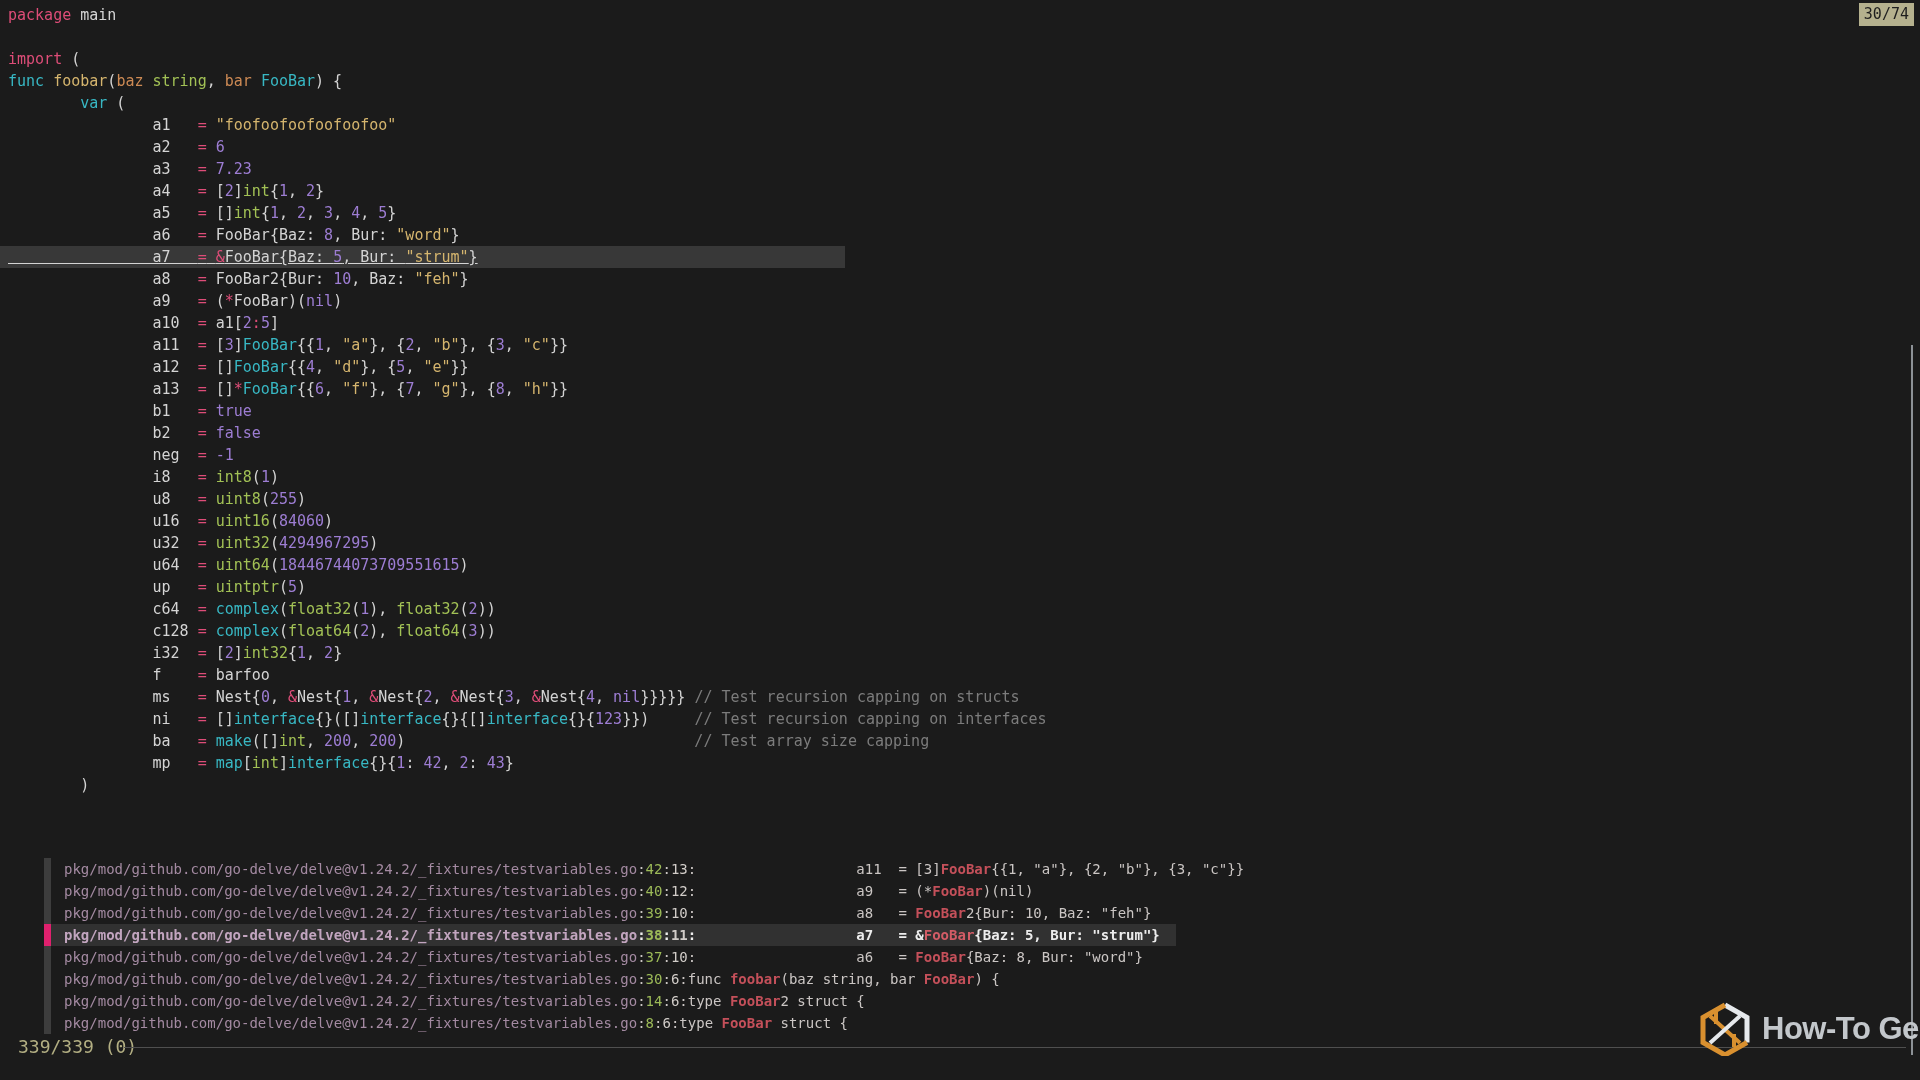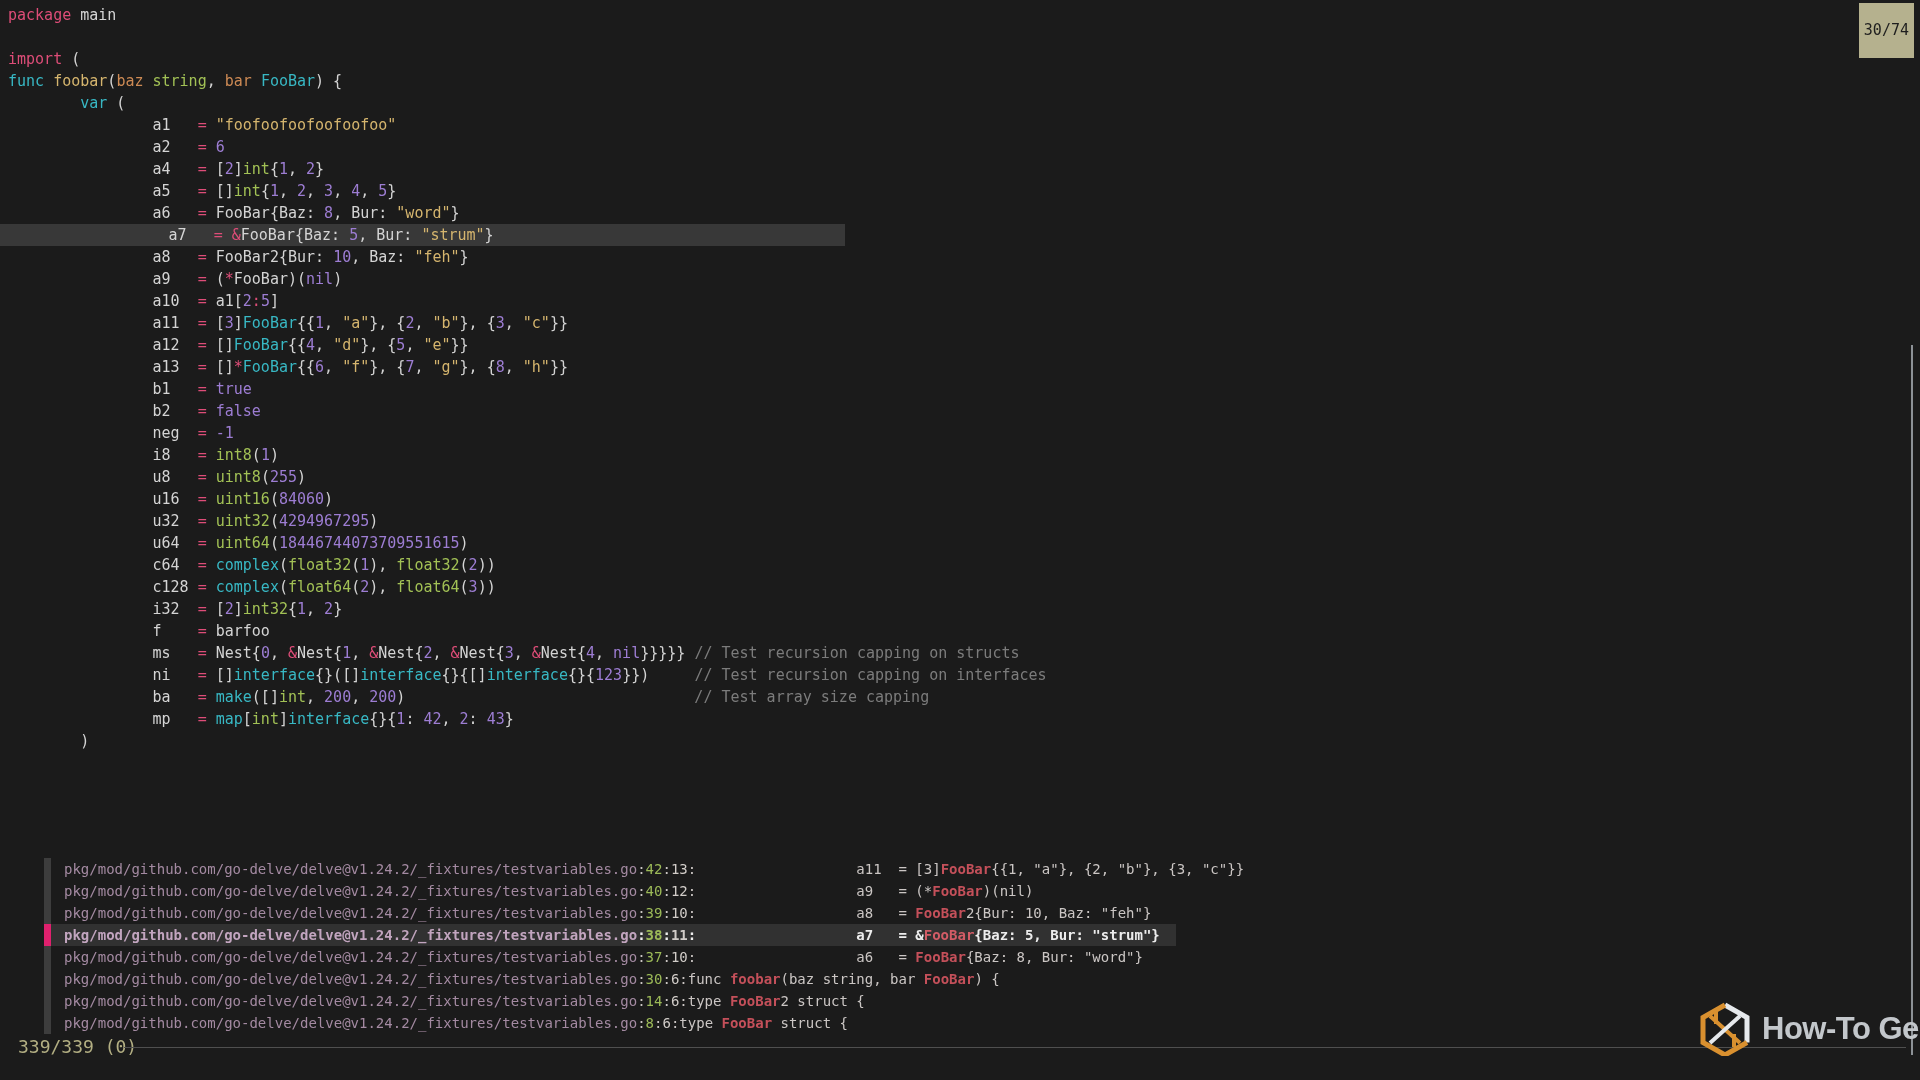--- a/index.html
+++ b/index.html
@@ -8,36 +8,37 @@
     background:#1b1b1b;
     font-family:"DejaVu Sans Mono",monospace;
   }
   
   .preview{
     position:absolute;top:4px;left:8px;right:18px;
     font-size:15px;line-height:22px;color:#d4d4d4;
   }
   .line{height:22px;white-space:pre;}
   .line.hl{
-    margin-left:-8px;padding-left:24px;
+    margin-left:-8px;padding-left:8px;
     background:linear-gradient(90deg,#383838 0,#383838 845px,transparent 845px);
+    text-decoration:underline;
   }
   .kw{color:#de4d78;}          
   .cy{color:#38b8c4;}          
   .gr{color:#a2c155;}          
   .nm{color:#9d7dd3;}          
   .st{color:#d5b56e;}          
   .fn{color:#d5b56e;}          
   .or{color:#cd8a54;}          
   .cm{color:#7c7c7c;}          
   .pl{color:#d4d4d4;}          
   .badge{
     position:absolute;top:3px;right:6px;
     background:#b5b18e;color:#1e1e1e;
-    font-size:15px;line-height:23px;padding:16px 5px;
+    font-size:15px;line-height:23px;padding:0 5px;
   }
   
   .results{
     position:absolute;top:858px;left:0;right:0;
     font-size:14px;line-height:22px;
   }
   .row{position:relative;height:22px;white-space:pre;padding-left:20px;color:#cbc6c4;margin-left:44px;}
   .row .gutter{position:absolute;left:0;top:0;width:7px;height:22px;background:#3d3d3d;}
   .row.sel{
     font-weight:bold;color:#ededed;
@@ -69,38 +70,40 @@
 <body>
 
 <div class="preview" id="preview-code">
     <div class="line"><span class="kw">package</span><span class="pl"> main</span></div>
     <div class="line"></div>
     <div class="line"><span class="kw">import</span><span class="pl"> (</span></div>
     <div class="line"><span class="cy">func</span><span class="pl"> </span><span class="fn">foobar</span><span class="pl">(</span><span class="or">baz</span><span class="pl"> </span><span class="gr">string</span><span class="pl">, </span><span class="or">bar</span><span class="pl"> </span><span class="cy">FooBar</span><span class="pl">) {</span></div>
     <div class="line"><span class="pl">        </span><span class="cy">var</span><span class="pl"> (</span></div>
     <div class="line"><span class="pl">                a1   </span><span class="kw">=</span><span class="pl"> </span><span class="st">"foofoofoofoofoofoo"</span></div>
     <div class="line"><span class="pl">                a2   </span><span class="kw">=</span><span class="pl"> </span><span class="nm">6</span></div>
+    <div class="line"><span class="pl">                a3   </span><span class="kw">=</span><span class="pl"> </span><span class="nm">7.23</span></div>
     <div class="line"><span class="pl">                a4   </span><span class="kw">=</span><span class="pl"> [</span><span class="nm">2</span><span class="pl">]</span><span class="gr">int</span><span class="pl">{</span><span class="nm">1</span><span class="pl">, </span><span class="nm">2</span><span class="pl">}</span></div>
     <div class="line"><span class="pl">                a5   </span><span class="kw">=</span><span class="pl"> []</span><span class="gr">int</span><span class="pl">{</span><span class="nm">1</span><span class="pl">, </span><span class="nm">2</span><span class="pl">, </span><span class="nm">3</span><span class="pl">, </span><span class="nm">4</span><span class="pl">, </span><span class="nm">5</span><span class="pl">}</span></div>
     <div class="line"><span class="pl">                a6   </span><span class="kw">=</span><span class="pl"> FooBar{Baz: </span><span class="nm">8</span><span class="pl">, Bur: </span><span class="st">"word"</span><span class="pl">}</span></div>
     <div class="line hl"><span class="pl">                a7   </span><span class="kw">=</span><span class="pl"> </span><span class="kw">&amp;</span><span class="pl">FooBar{Baz: </span><span class="nm">5</span><span class="pl">, Bur: </span><span class="st">"strum"</span><span class="pl">}</span></div>
     <div class="line"><span class="pl">                a8   </span><span class="kw">=</span><span class="pl"> FooBar2{Bur: </span><span class="nm">10</span><span class="pl">, Baz: </span><span class="st">"feh"</span><span class="pl">}</span></div>
     <div class="line"><span class="pl">                a9   </span><span class="kw">=</span><span class="pl"> (</span><span class="kw">*</span><span class="pl">FooBar)(</span><span class="nm">nil</span><span class="pl">)</span></div>
     <div class="line"><span class="pl">                a10  </span><span class="kw">=</span><span class="pl"> a1[</span><span class="nm">2</span><span class="kw">:</span><span class="nm">5</span><span class="pl">]</span></div>
     <div class="line"><span class="pl">                a11  </span><span class="kw">=</span><span class="pl"> [</span><span class="nm">3</span><span class="pl">]</span><span class="cy">FooBar</span><span class="pl">{{</span><span class="nm">1</span><span class="pl">, </span><span class="st">"a"</span><span class="pl">}, {</span><span class="nm">2</span><span class="pl">, </span><span class="st">"b"</span><span class="pl">}, {</span><span class="nm">3</span><span class="pl">, </span><span class="st">"c"</span><span class="pl">}}</span></div>
     <div class="line"><span class="pl">                a12  </span><span class="kw">=</span><span class="pl"> []</span><span class="cy">FooBar</span><span class="pl">{{</span><span class="nm">4</span><span class="pl">, </span><span class="st">"d"</span><span class="pl">}, {</span><span class="nm">5</span><span class="pl">, </span><span class="st">"e"</span><span class="pl">}}</span></div>
     <div class="line"><span class="pl">                a13  </span><span class="kw">=</span><span class="pl"> []</span><span class="kw">*</span><span class="cy">FooBar</span><span class="pl">{{</span><span class="nm">6</span><span class="pl">, </span><span class="st">"f"</span><span class="pl">}, {</span><span class="nm">7</span><span class="pl">, </span><span class="st">"g"</span><span class="pl">}, {</span><span class="nm">8</span><span class="pl">, </span><span class="st">"h"</span><span class="pl">}}</span></div>
     <div class="line"><span class="pl">                b1   </span><span class="kw">=</span><span class="pl"> </span><span class="nm">true</span></div>
     <div class="line"><span class="pl">                b2   </span><span class="kw">=</span><span class="pl"> </span><span class="nm">false</span></div>
     <div class="line"><span class="pl">                neg  </span><span class="kw">=</span><span class="pl"> </span><span class="nm">-1</span></div>
     <div class="line"><span class="pl">                i8   </span><span class="kw">=</span><span class="pl"> </span><span class="gr">int8</span><span class="pl">(</span><span class="nm">1</span><span class="pl">)</span></div>
     <div class="line"><span class="pl">                u8   </span><span class="kw">=</span><span class="pl"> </span><span class="gr">uint8</span><span class="pl">(</span><span class="nm">255</span><span class="pl">)</span></div>
     <div class="line"><span class="pl">                u16  </span><span class="kw">=</span><span class="pl"> </span><span class="gr">uint16</span><span class="pl">(</span><span class="nm">84060</span><span class="pl">)</span></div>
     <div class="line"><span class="pl">                u32  </span><span class="kw">=</span><span class="pl"> </span><span class="gr">uint32</span><span class="pl">(</span><span class="nm">4294967295</span><span class="pl">)</span></div>
     <div class="line"><span class="pl">                u64  </span><span class="kw">=</span><span class="pl"> </span><span class="gr">uint64</span><span class="pl">(</span><span class="nm">18446744073709551615</span><span class="pl">)</span></div>
+    <div class="line"><span class="pl">                up   </span><span class="kw">=</span><span class="pl"> </span><span class="gr">uintptr</span><span class="pl">(</span><span class="nm">5</span><span class="pl">)</span></div>
     <div class="line"><span class="pl">                c64  </span><span class="kw">=</span><span class="pl"> </span><span class="cy">complex</span><span class="pl">(</span><span class="gr">float32</span><span class="pl">(</span><span class="nm">1</span><span class="pl">), </span><span class="gr">float32</span><span class="pl">(</span><span class="nm">2</span><span class="pl">))</span></div>
     <div class="line"><span class="pl">                c128 </span><span class="kw">=</span><span class="pl"> </span><span class="cy">complex</span><span class="pl">(</span><span class="gr">float64</span><span class="pl">(</span><span class="nm">2</span><span class="pl">), </span><span class="gr">float64</span><span class="pl">(</span><span class="nm">3</span><span class="pl">))</span></div>
     <div class="line"><span class="pl">                i32  </span><span class="kw">=</span><span class="pl"> [</span><span class="nm">2</span><span class="pl">]</span><span class="gr">int32</span><span class="pl">{</span><span class="nm">1</span><span class="pl">, </span><span class="nm">2</span><span class="pl">}</span></div>
     <div class="line"><span class="pl">                f    </span><span class="kw">=</span><span class="pl"> barfoo</span></div>
     <div class="line"><span class="pl">                ms   </span><span class="kw">=</span><span class="pl"> Nest{</span><span class="nm">0</span><span class="pl">, </span><span class="kw">&amp;</span><span class="pl">Nest{</span><span class="nm">1</span><span class="pl">, </span><span class="kw">&amp;</span><span class="pl">Nest{</span><span class="nm">2</span><span class="pl">, </span><span class="kw">&amp;</span><span class="pl">Nest{</span><span class="nm">3</span><span class="pl">, </span><span class="kw">&amp;</span><span class="pl">Nest{</span><span class="nm">4</span><span class="pl">, </span><span class="nm">nil</span><span class="pl">}}}}} </span><span class="cm">// Test recursion capping on structs</span></div>
     <div class="line"><span class="pl">                ni   </span><span class="kw">=</span><span class="pl"> []</span><span class="cy">interface</span><span class="pl">{}([]</span><span class="cy">interface</span><span class="pl">{}{[]</span><span class="cy">interface</span><span class="pl">{}{</span><span class="nm">123</span><span class="pl">}})     </span><span class="cm">// Test recursion capping on interfaces</span></div>
     <div class="line"><span class="pl">                ba   </span><span class="kw">=</span><span class="pl"> </span><span class="cy">make</span><span class="pl">([]</span><span class="gr">int</span><span class="pl">, </span><span class="nm">200</span><span class="pl">, </span><span class="nm">200</span><span class="pl">)                                </span><span class="cm">// Test array size capping</span></div>
     <div class="line"><span class="pl">                mp   </span><span class="kw">=</span><span class="pl"> </span><span class="cy">map</span><span class="pl">[</span><span class="gr">int</span><span class="pl">]</span><span class="cy">interface</span><span class="pl">{}{</span><span class="nm">1</span><span class="pl">: </span><span class="nm">42</span><span class="pl">, </span><span class="nm">2</span><span class="pl">: </span><span class="nm">43</span><span class="pl">}</span></div>
     <div class="line"><span class="pl">        )</span></div>
   </div>

